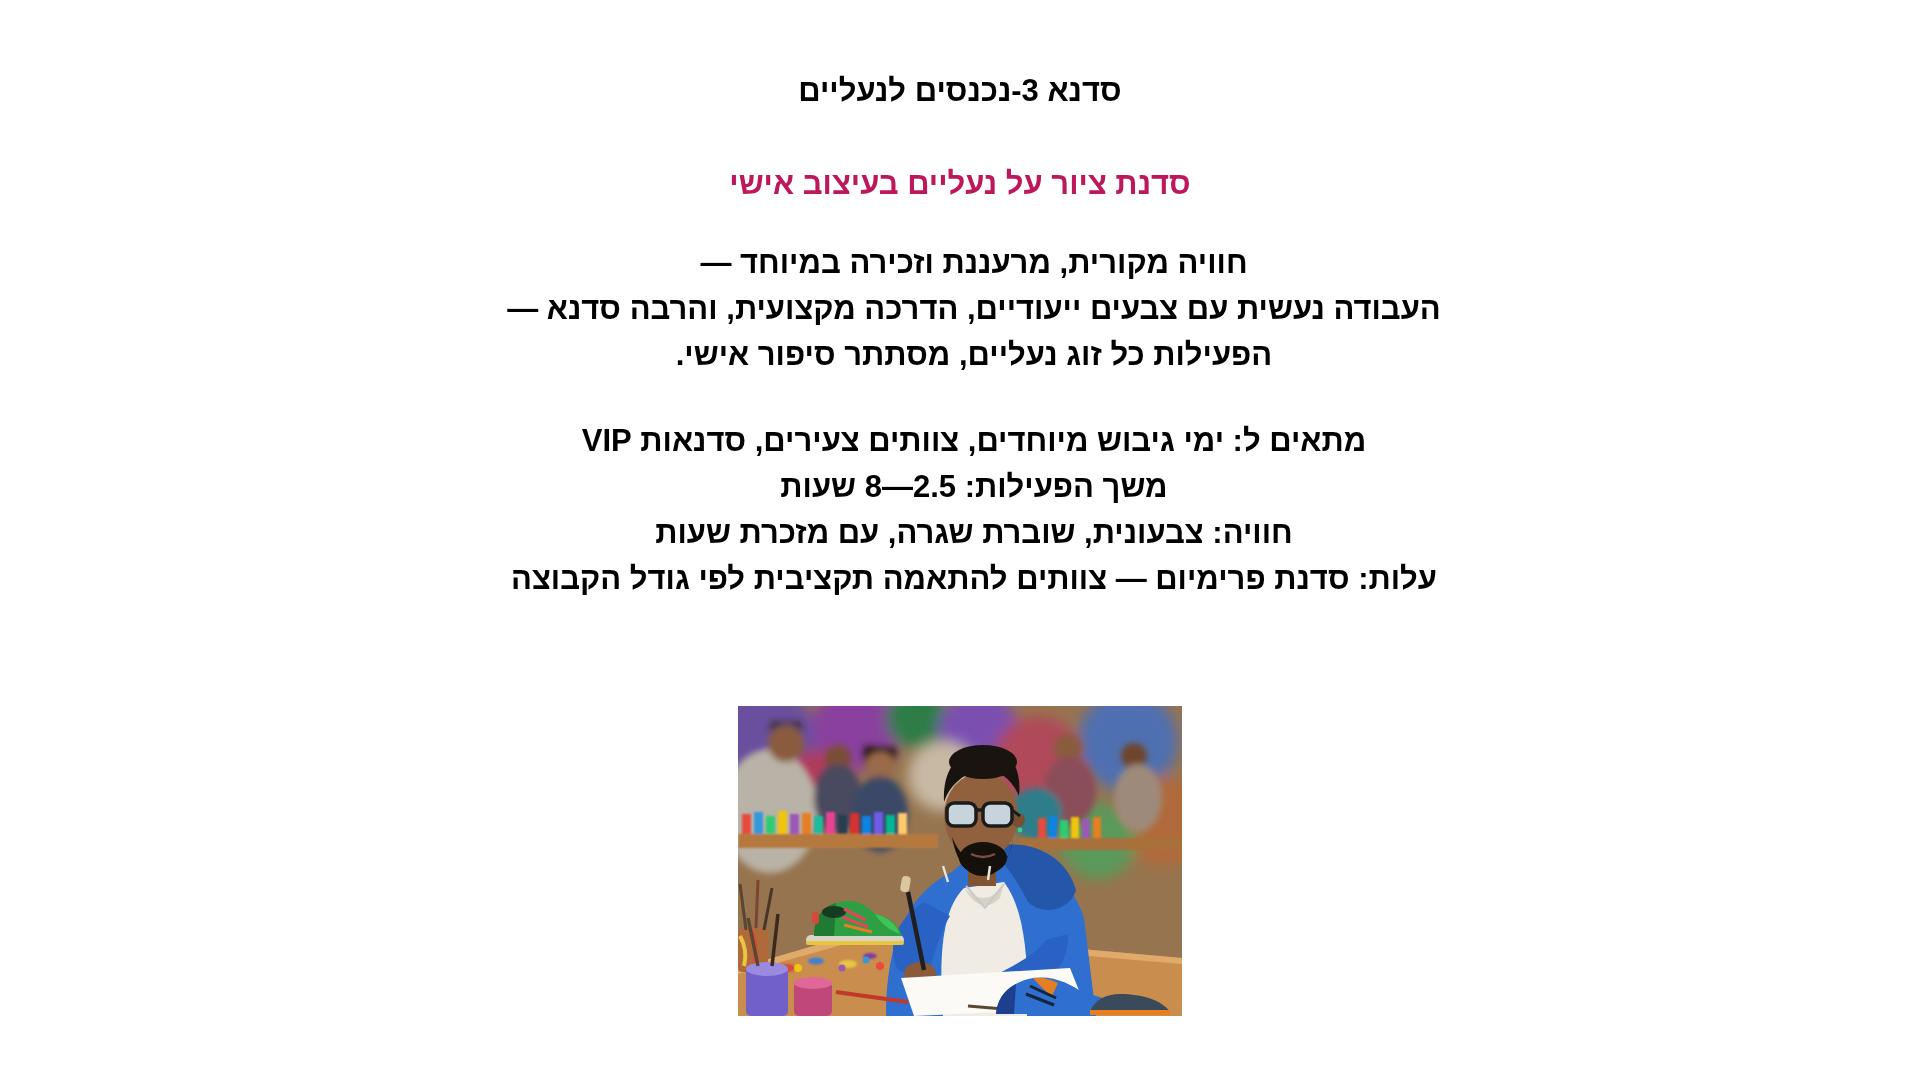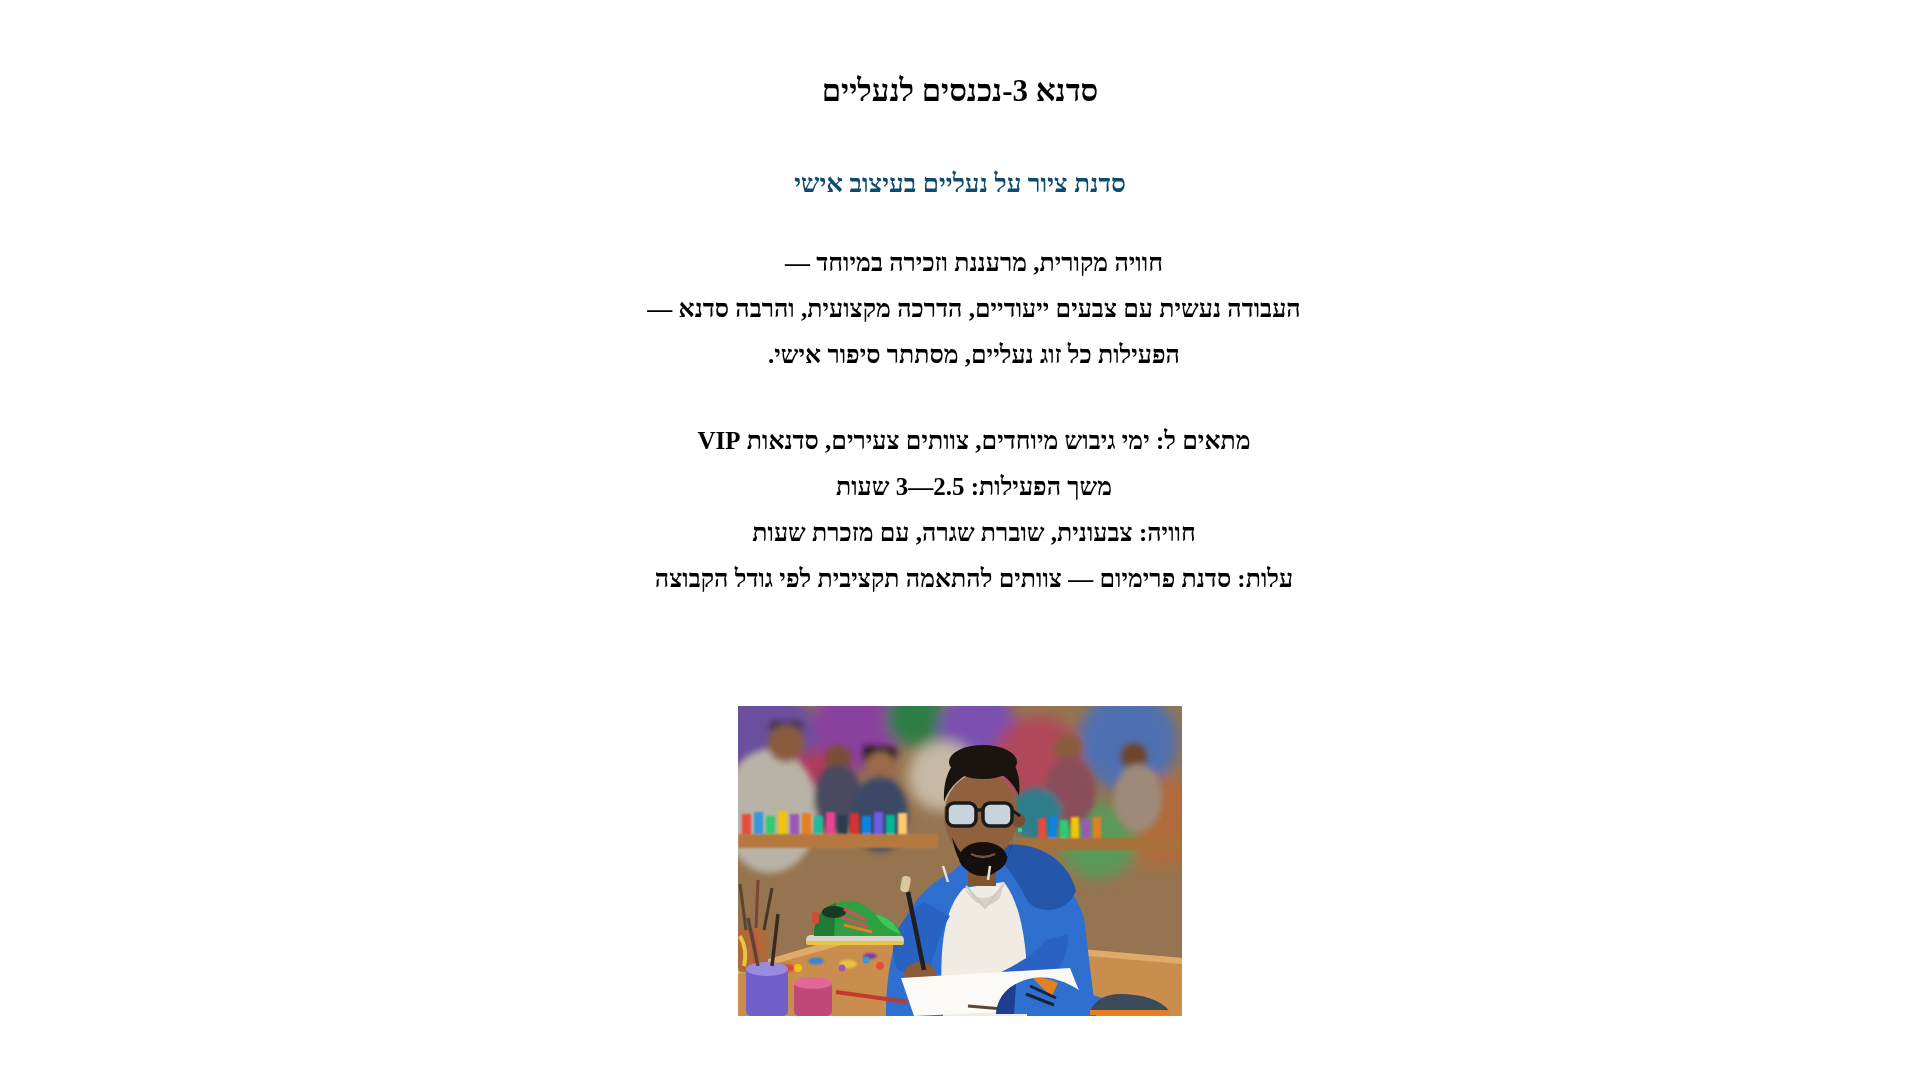--- a/index.html
+++ b/index.html
@@ -7,38 +7,38 @@
     padding: 0;
     background: #ffffff;
     width: 1920px;
     height: 1080px;
     overflow: hidden;
   }
   .page {
     width: 1920px;
     height: 1080px;
     background: #ffffff;
-    font-family: Liberation Serif, serif;
+    font-family: Liberation Sans, sans-serif;
     font-weight: 700;
     color: #000000;
     text-align: center;
     direction: rtl;
   }
   .doc-title {
     padding-top: 68px;
     font-size: 31px;
     line-height: 46px;
   }
   .doc-subtitle {
     margin-top: 47px;
-    font-size: 26px;
+    font-size: 31px;
     line-height: 46px;
-    color: #0c4a6e;
-  }
-  .para { font-size: 25px; line-height: 46px; padding-left: 28px; }
+    color: #be185d;
+  }
+  .para { font-size: 31px; line-height: 46px; padding-left: 28px; }
   .para.p1 { margin-top: 33px; }
   .para.p2 { margin-top: 40px; }
   .photo-wrap {
     margin-top: 104px;
     display: flex;
     justify-content: center;
   }
   .photo {
     width: 444px;
     height: 310px;
@@ -55,21 +55,21 @@
   <div class="doc-subtitle">סדנת ציור על נעליים בעיצוב אישי</div>
 
   <div class="para p1">
     <div>חוויה מקורית, מרעננת וזכירה במיוחד —</div>
     <div>העבודה נעשית עם צבעים ייעודיים, הדרכה מקצועית, והרבה סדנא —</div>
     <div>הפעילות כל זוג נעליים, מסתתר סיפור אישי.</div>
   </div>
 
   <div class="para p2">
     <div>מתאים ל: ימי גיבוש מיוחדים, צוותים צעירים, סדנאות VIP</div>
-    <div>משך הפעילות: 2.5—3 שעות</div>
+    <div>משך הפעילות: 2.5—8 שעות</div>
     <div>חוויה: צבעונית, שוברת שגרה, עם מזכרת שעות</div>
     <div>עלות: סדנת פרימיום — צוותים להתאמה תקציבית לפי גודל הקבוצה</div>
   </div>
 
   <div class="photo-wrap">
     <svg class="photo" viewBox="0 0 444 310" xmlns="http://www.w3.org/2000/svg" preserveAspectRatio="none">
       <defs>
         <filter id="b6" x="-40%" y="-40%" width="180%" height="180%">
             <feGaussianBlur stdDeviation="7"></feGaussianBlur>
           </filter>

